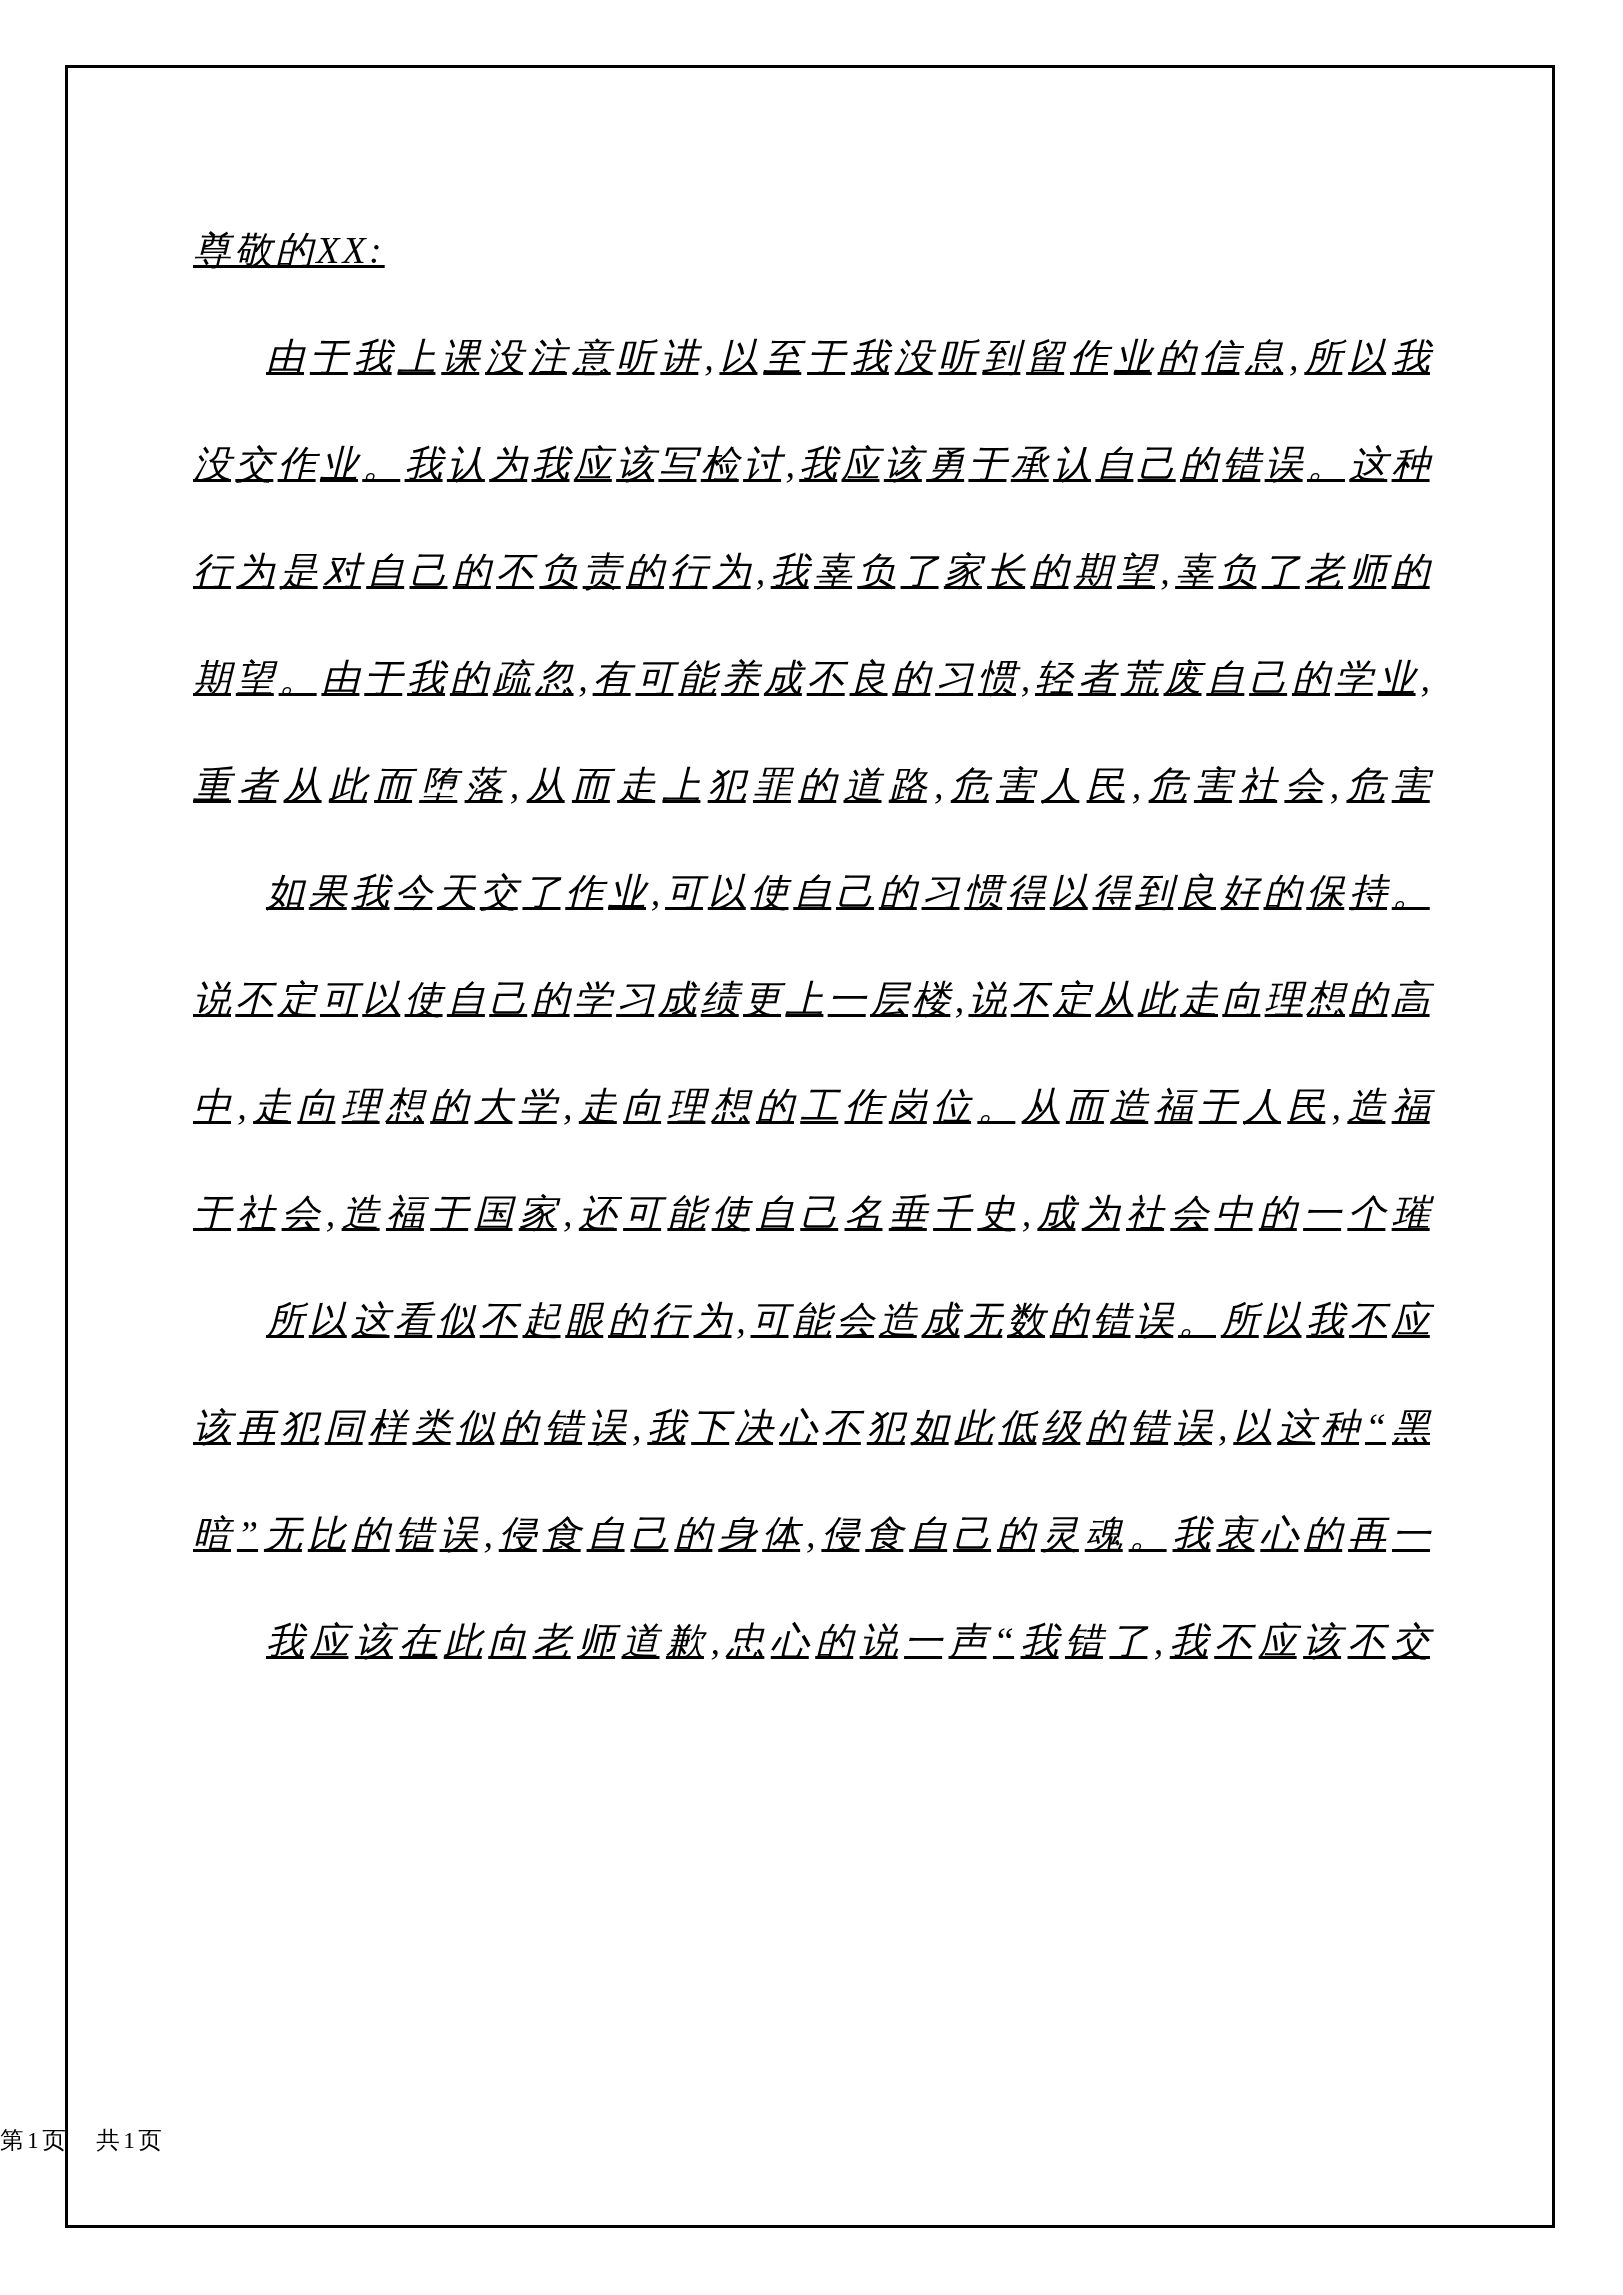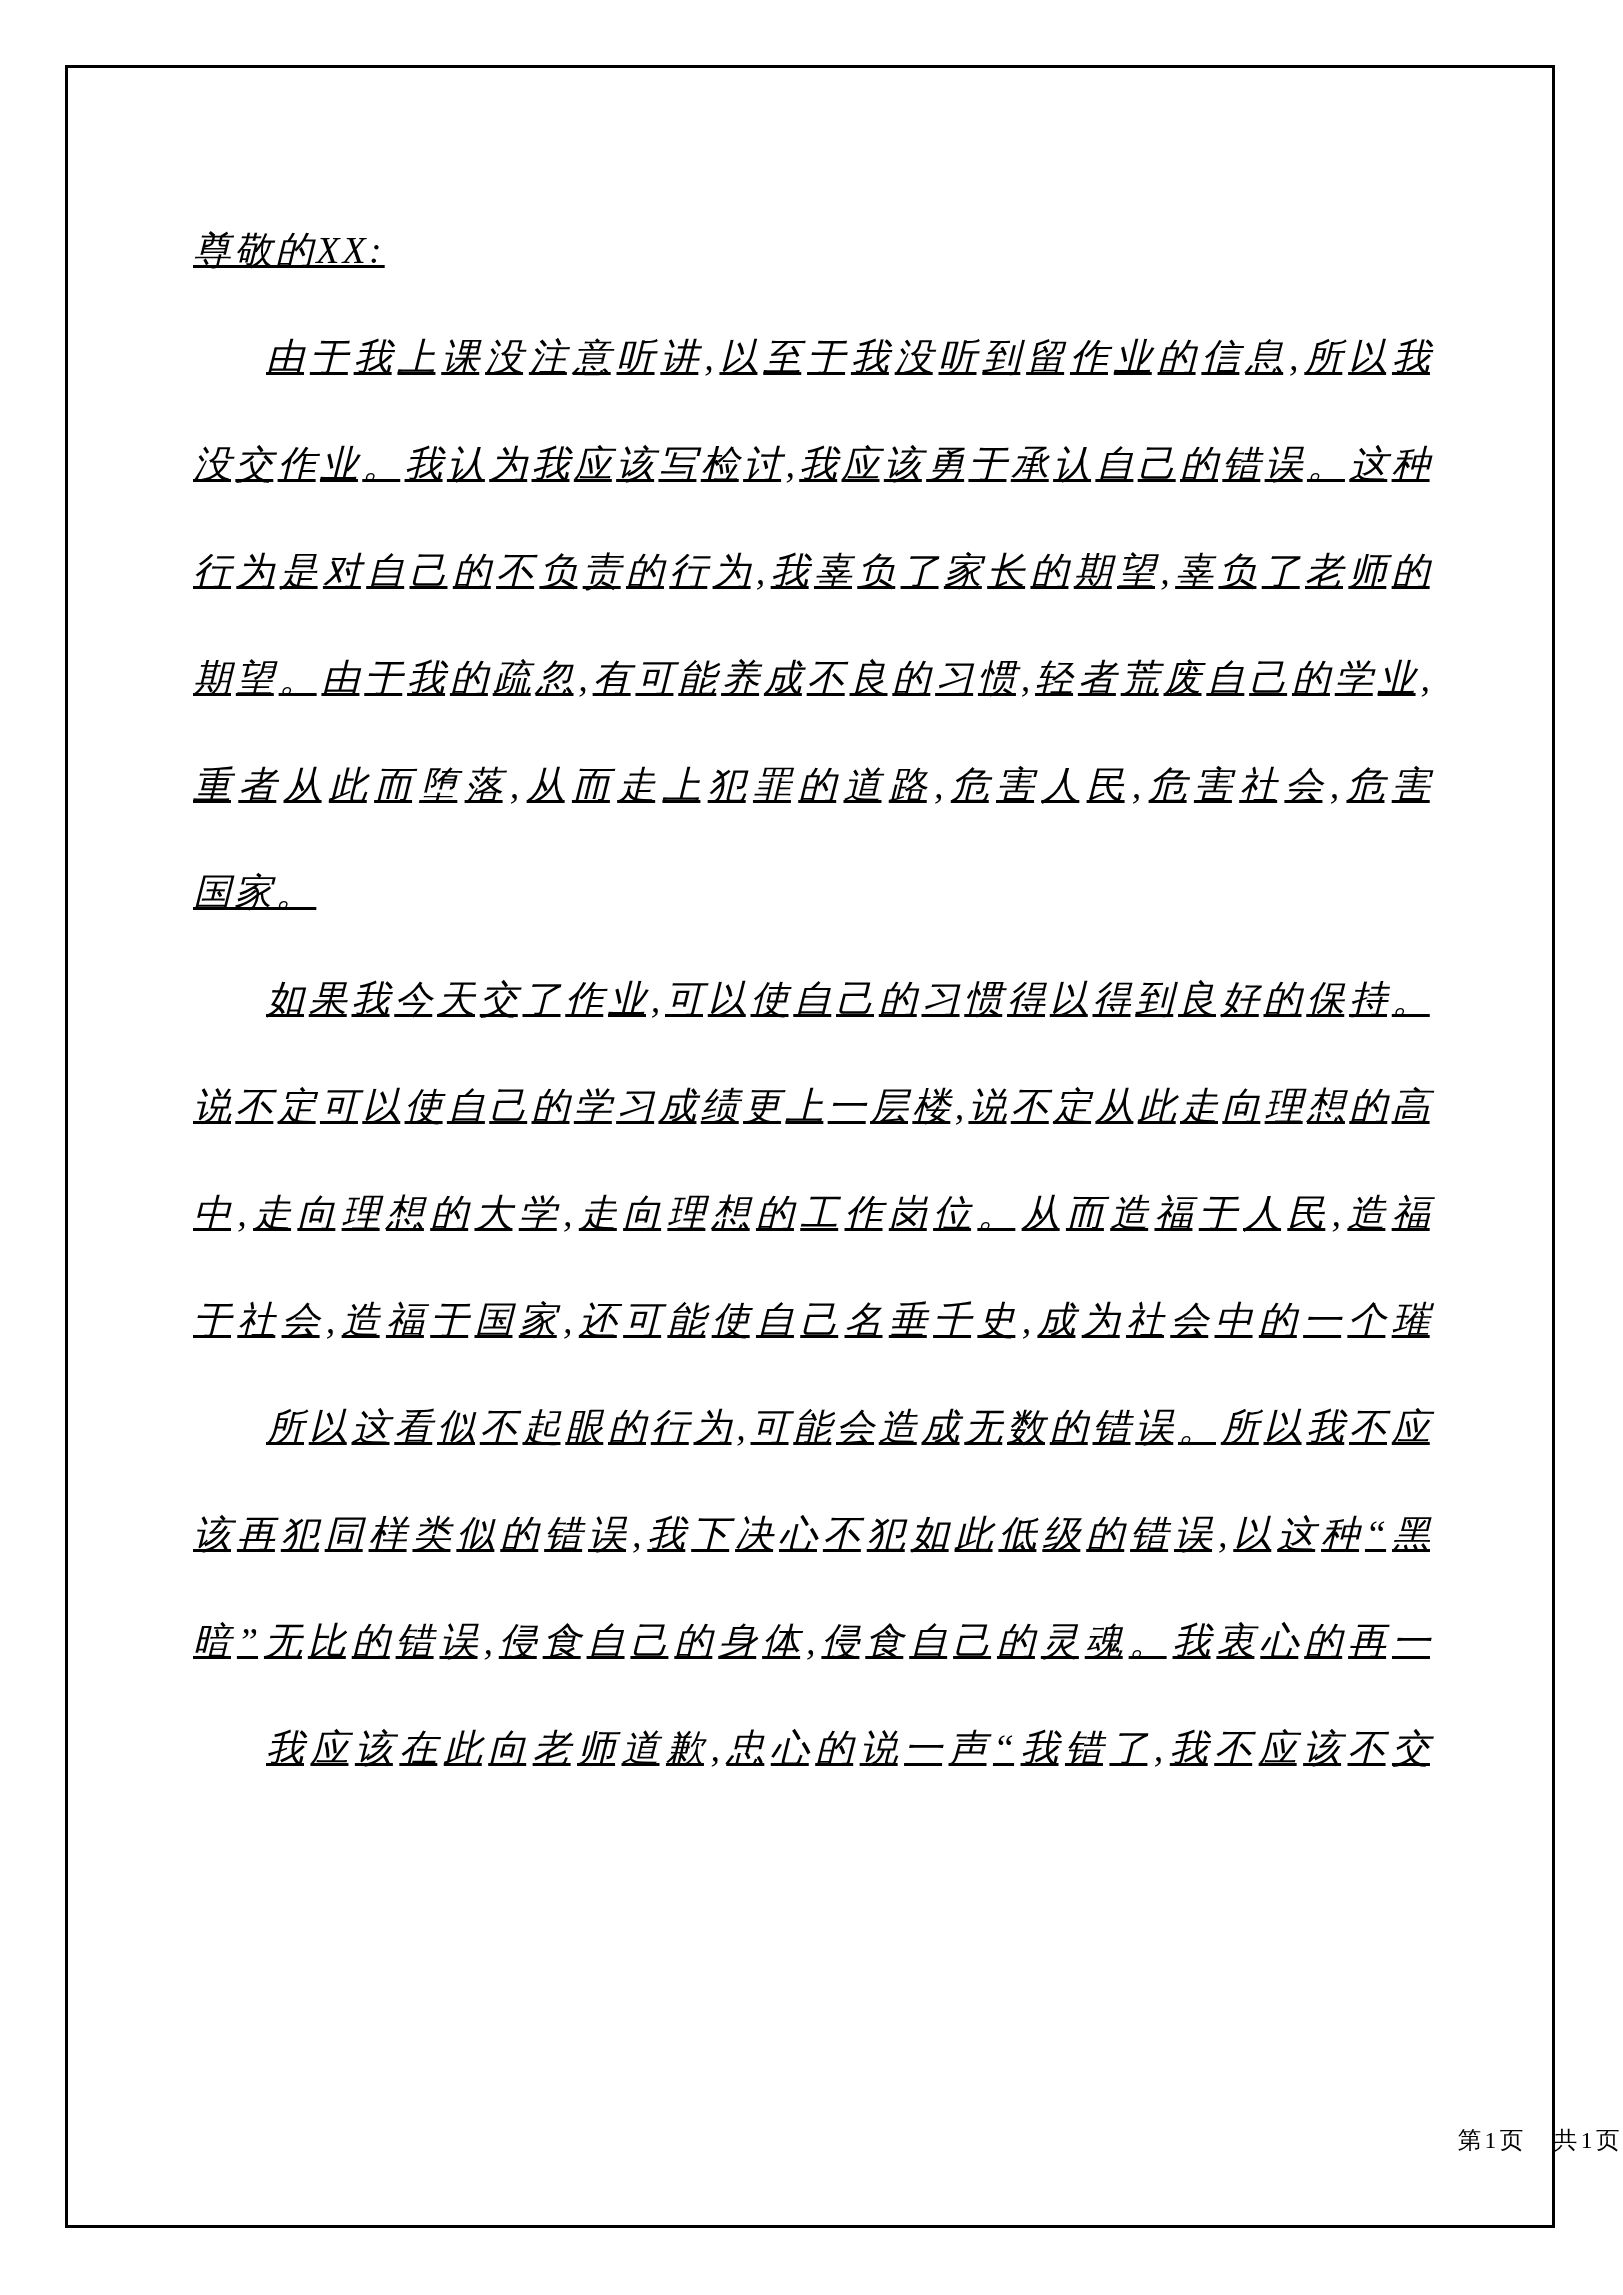--- a/index.html
+++ b/index.html
@@ -49,21 +49,21 @@
     letter-spacing: 0;
   }
   .line.justify .ch {
     display: inline-block;
   }
   .footer {
     position: absolute;
     left: 0;
     top: 2124px;
     width: 100%;
-    text-align: right;
+    text-align: left;
     font-size: 23.6px;
     font-style: normal;
     letter-spacing: 3.4px;
     color: #000000;
   }
 </style>
 </head>
 <body>
 
 <div class="frame"></div>
@@ -223,21 +223,20 @@
       <span class="ch">民</span>
       <span class="ch">,</span>
       <span class="ch">危</span>
       <span class="ch">害</span>
       <span class="ch">社</span>
       <span class="ch">会</span>
       <span class="ch">,</span>
       <span class="ch">危</span>
       <span class="ch">害</span>
     </div>
-    <div class="line">国家。</div>
     <div class="line indent justify">
       <span class="ch">如</span>
       <span class="ch">果</span>
       <span class="ch">我</span>
       <span class="ch">今</span>
       <span class="ch">天</span>
       <span class="ch">交</span>
       <span class="ch">了</span>
       <span class="ch">作</span>
       <span class="ch">业</span>

